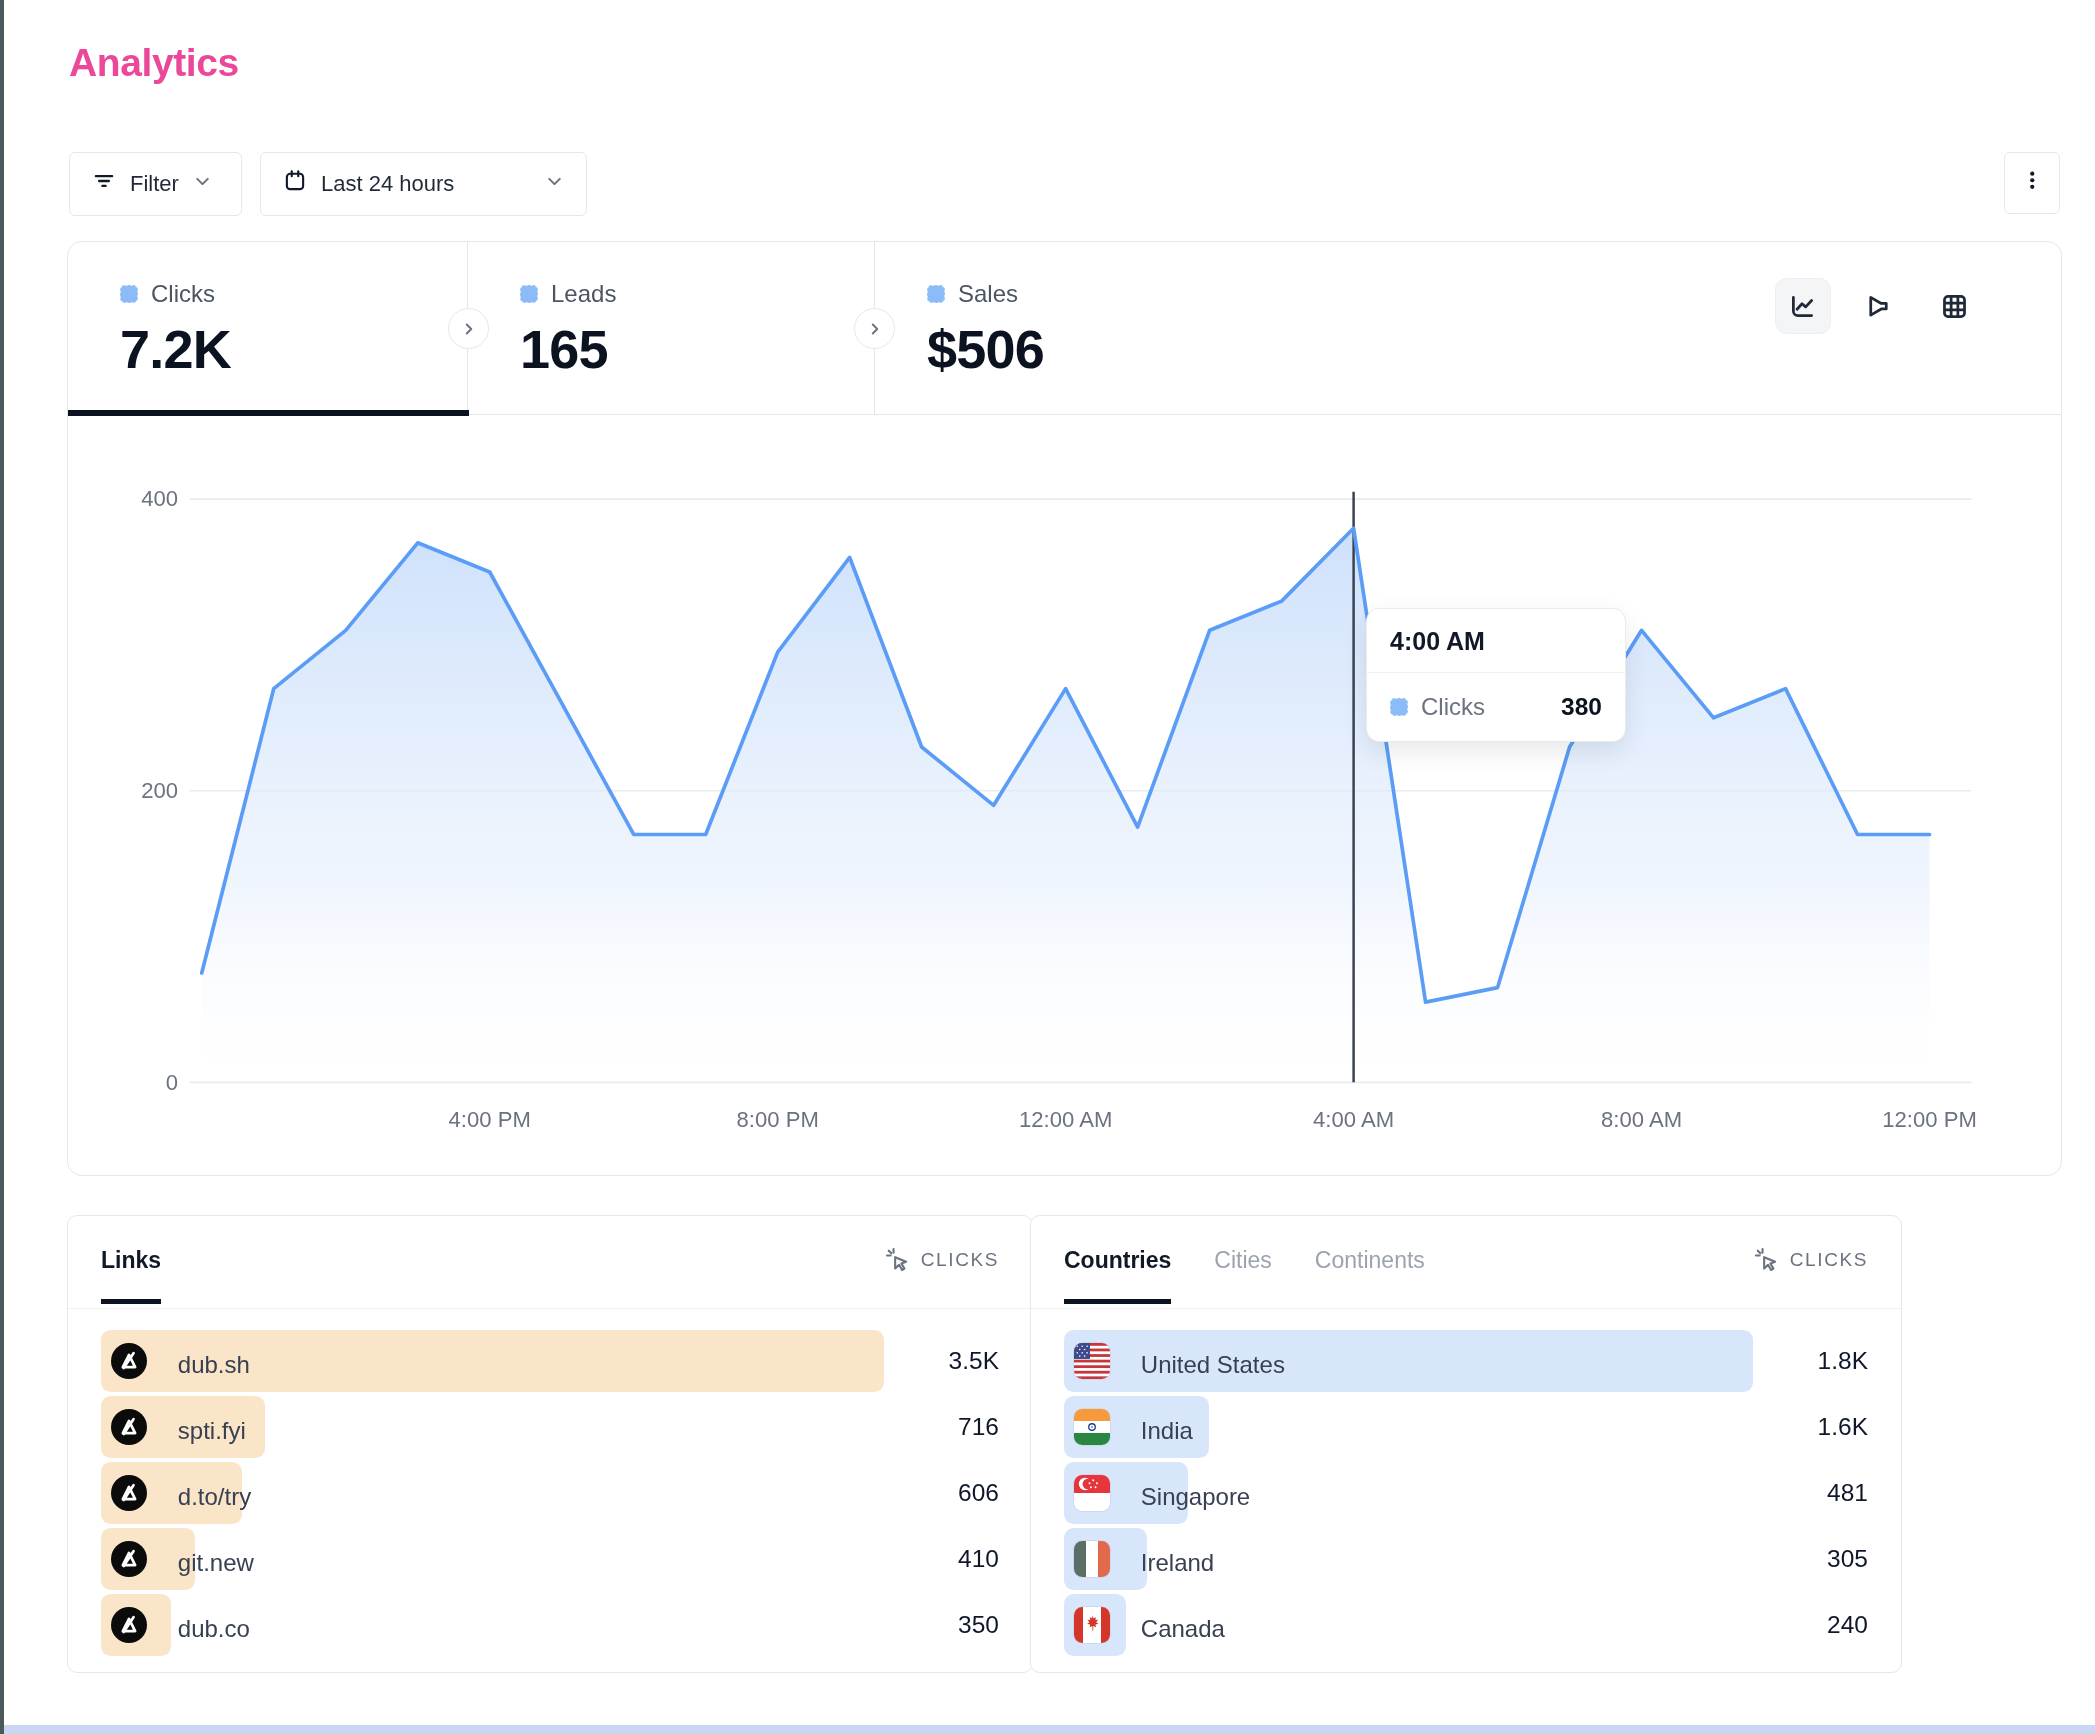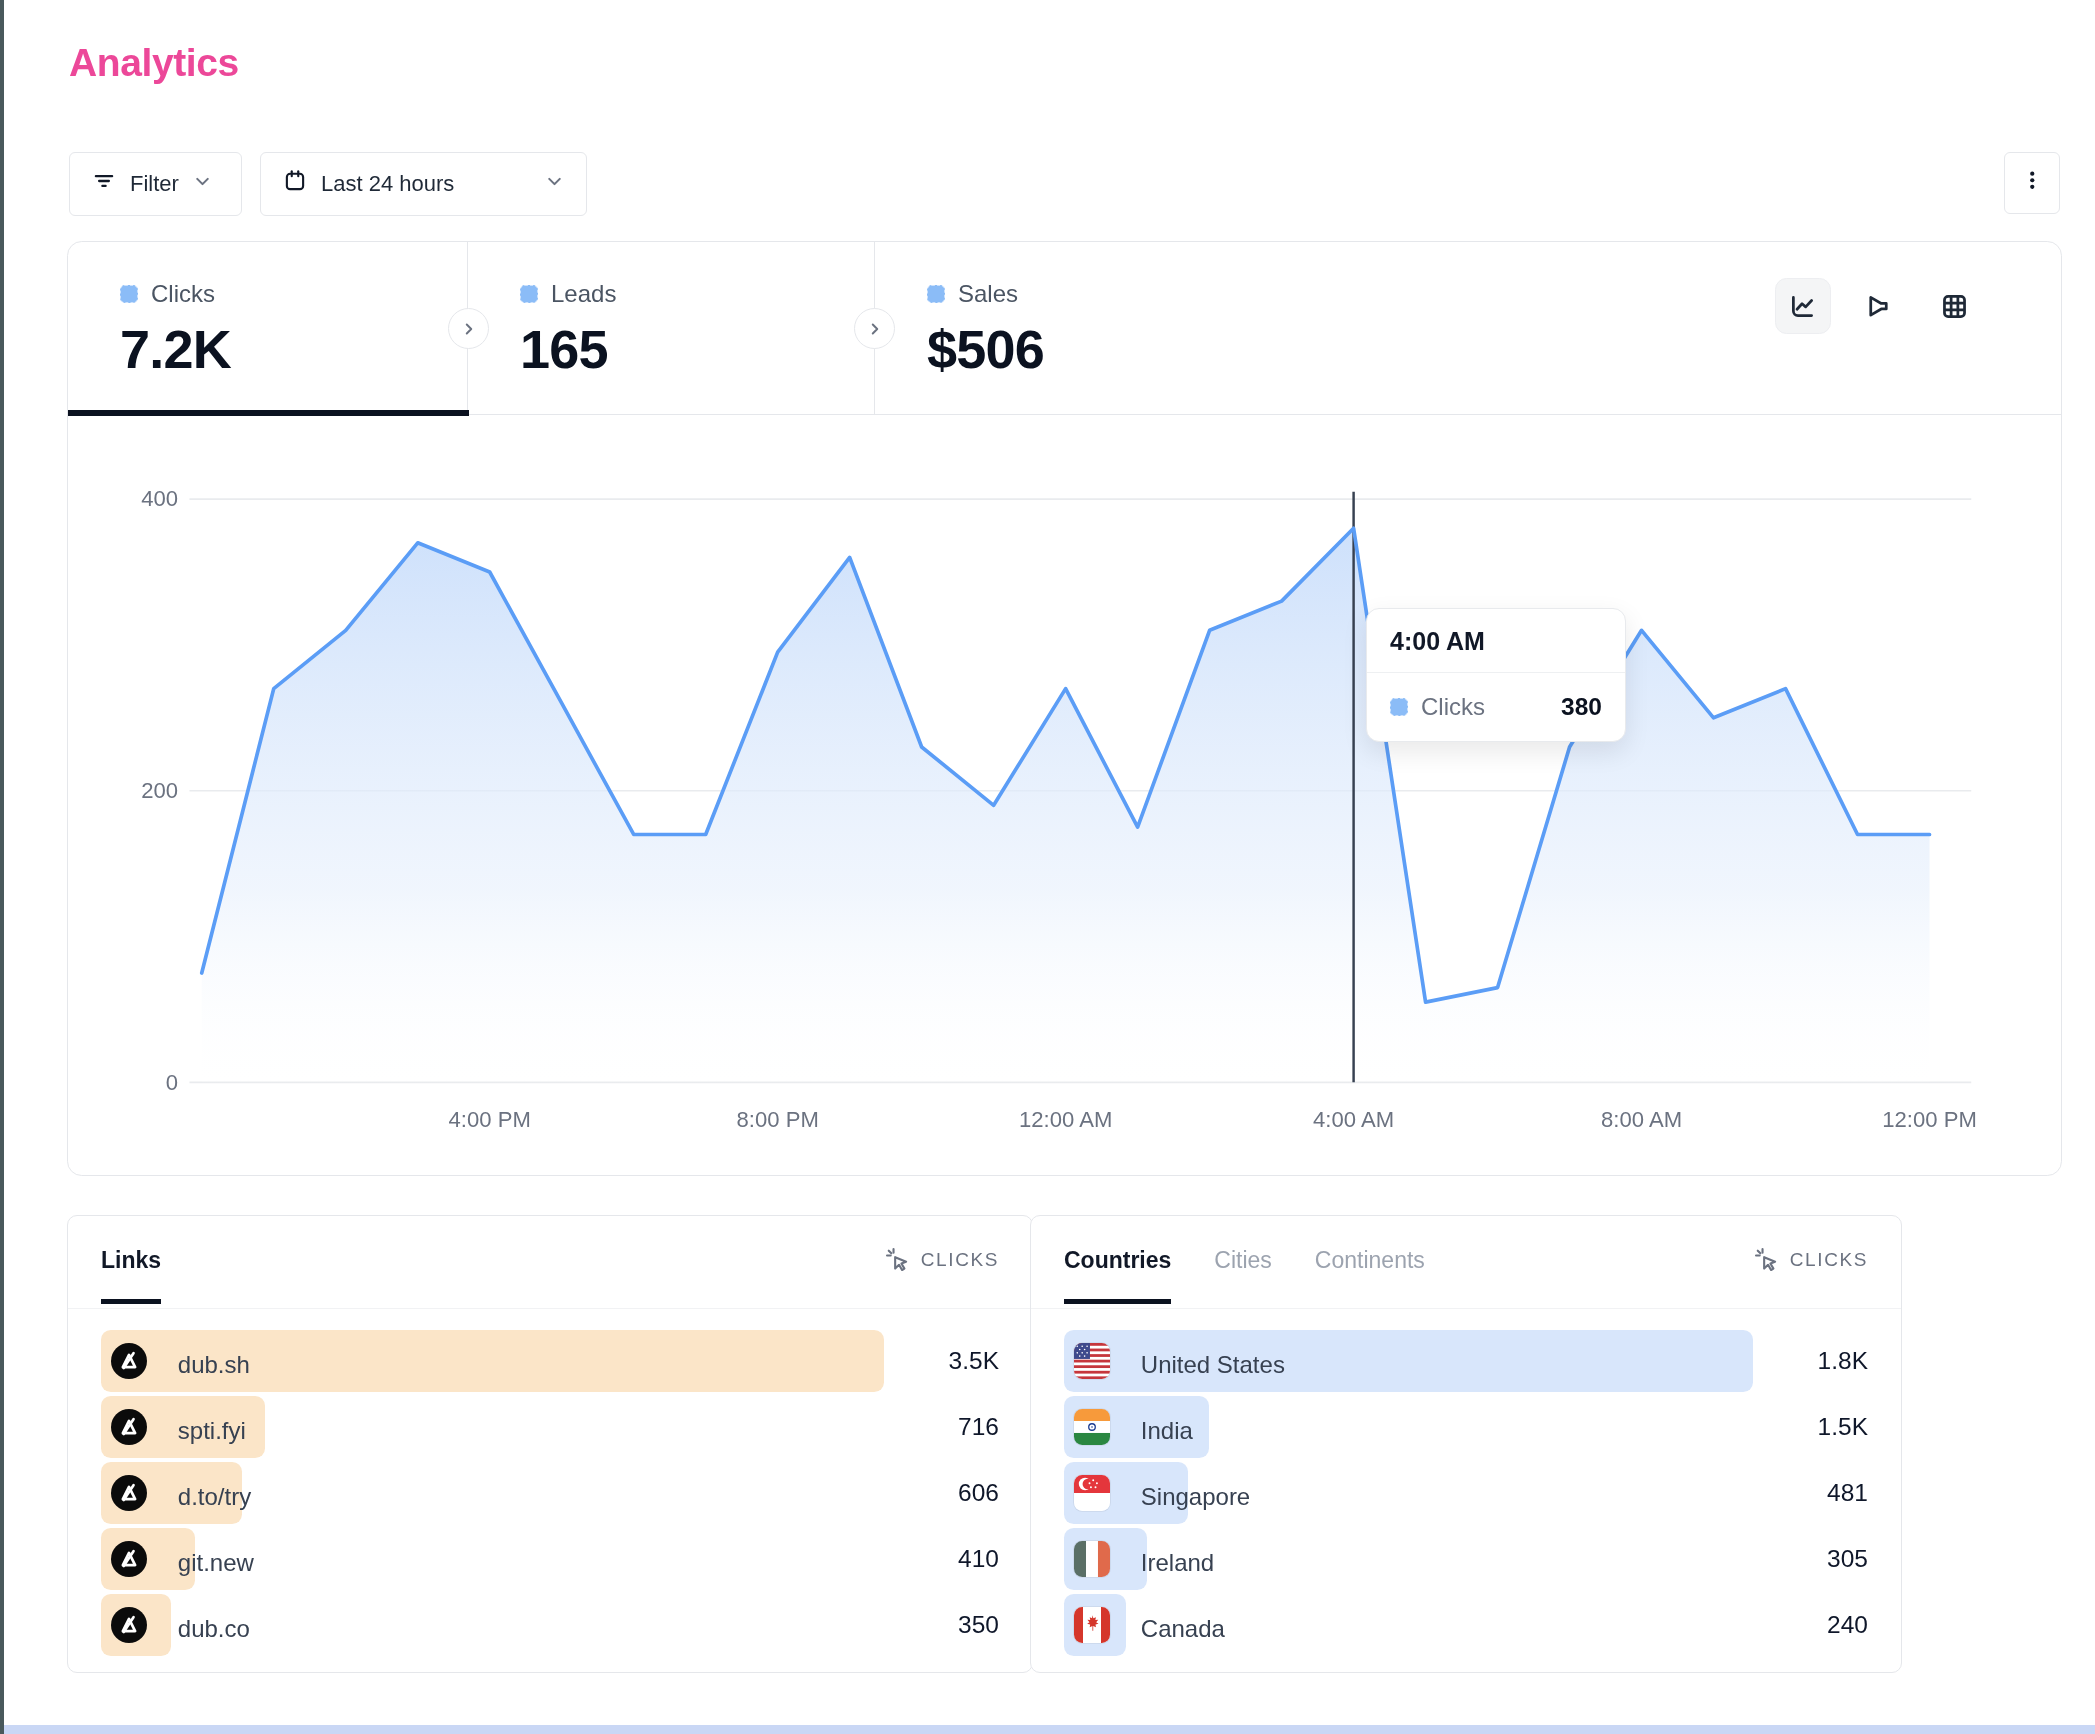--- a/index.html
+++ b/index.html
@@ -364,21 +364,21 @@
             <svg width="36" height="36" viewBox="0 0 44 44">
               <rect width="44" height="14.7" fill="#f79a3b"></rect>
               <rect y="14.7" width="44" height="14.6" fill="#fff"></rect>
               <rect y="29.3" width="44" height="14.7" fill="#2a8741"></rect>
               <circle cx="22" cy="22" r="4" fill="none" stroke="#1a3a8f" stroke-width="1.6"></circle>
               <circle cx="22" cy="22" r="1" fill="#1a3a8f"></circle>
             </svg>
           </span>
           <span class="row-label">India</span>
         </div>
-        <div class="row-value">1.5K</div>
+        <div class="row-value">1.6K</div>
       </div>
       <div class="row">
         <div class="bar-track">
           <div class="bar" style="width: 18%; background: rgb(216, 230, 251);"></div>
         </div>
         <div class="row-content">
           <span class="flag">
             <svg width="36" height="36" viewBox="0 0 44 44">
               <rect width="44" height="44" fill="#fff"></rect>
               <rect width="44" height="22" fill="#e4363c"></rect>

